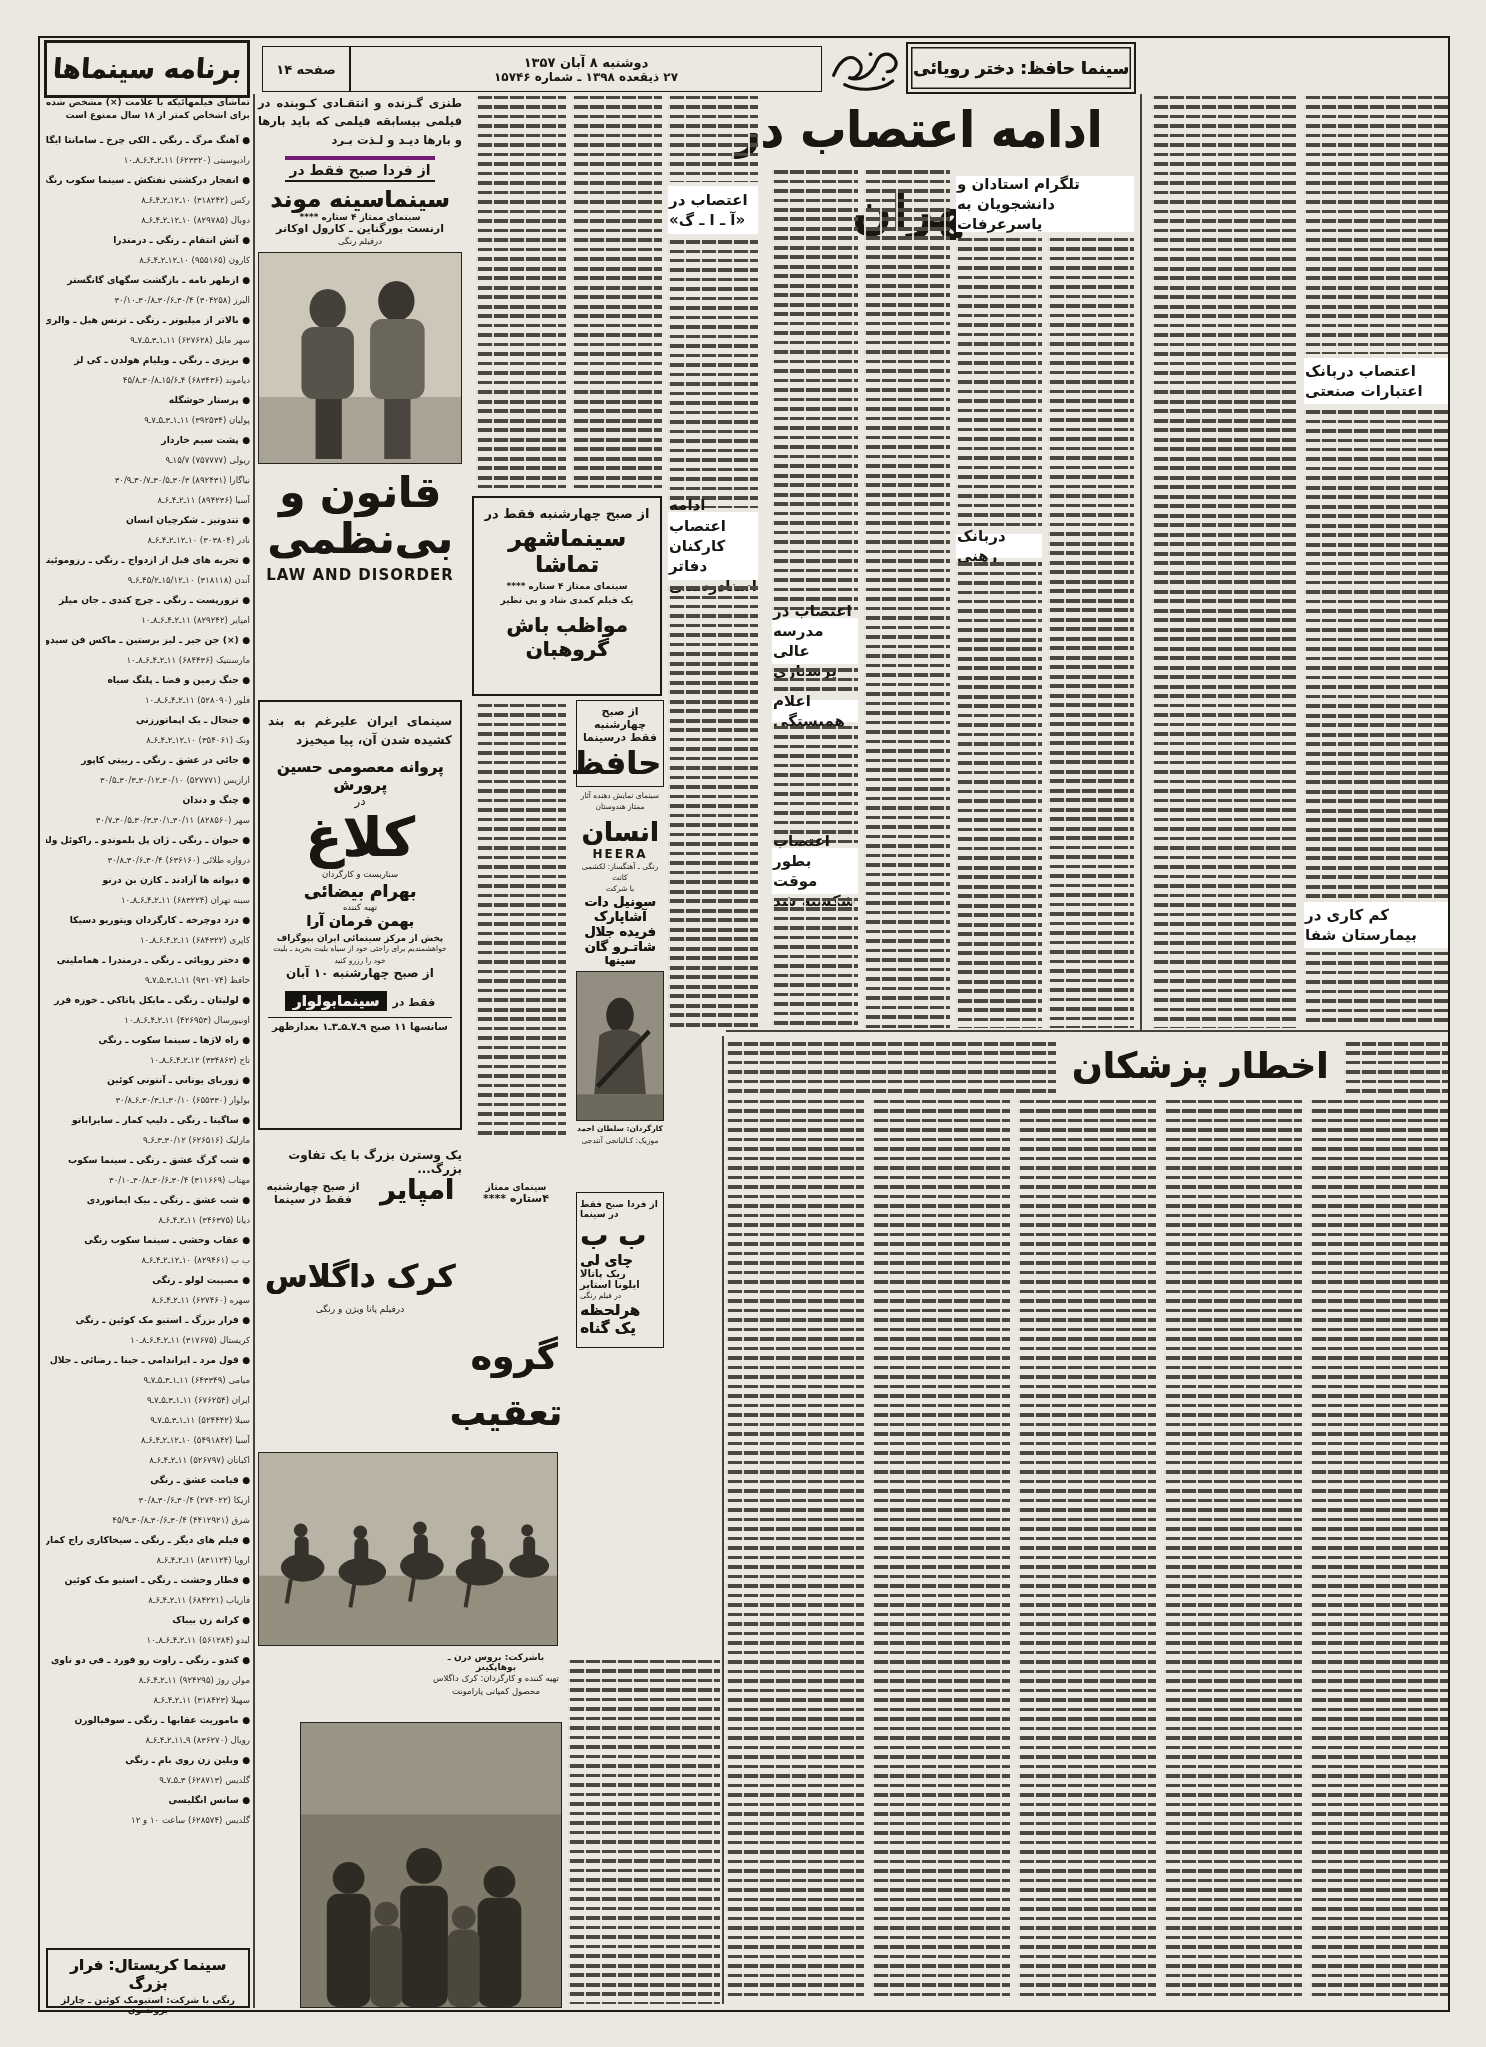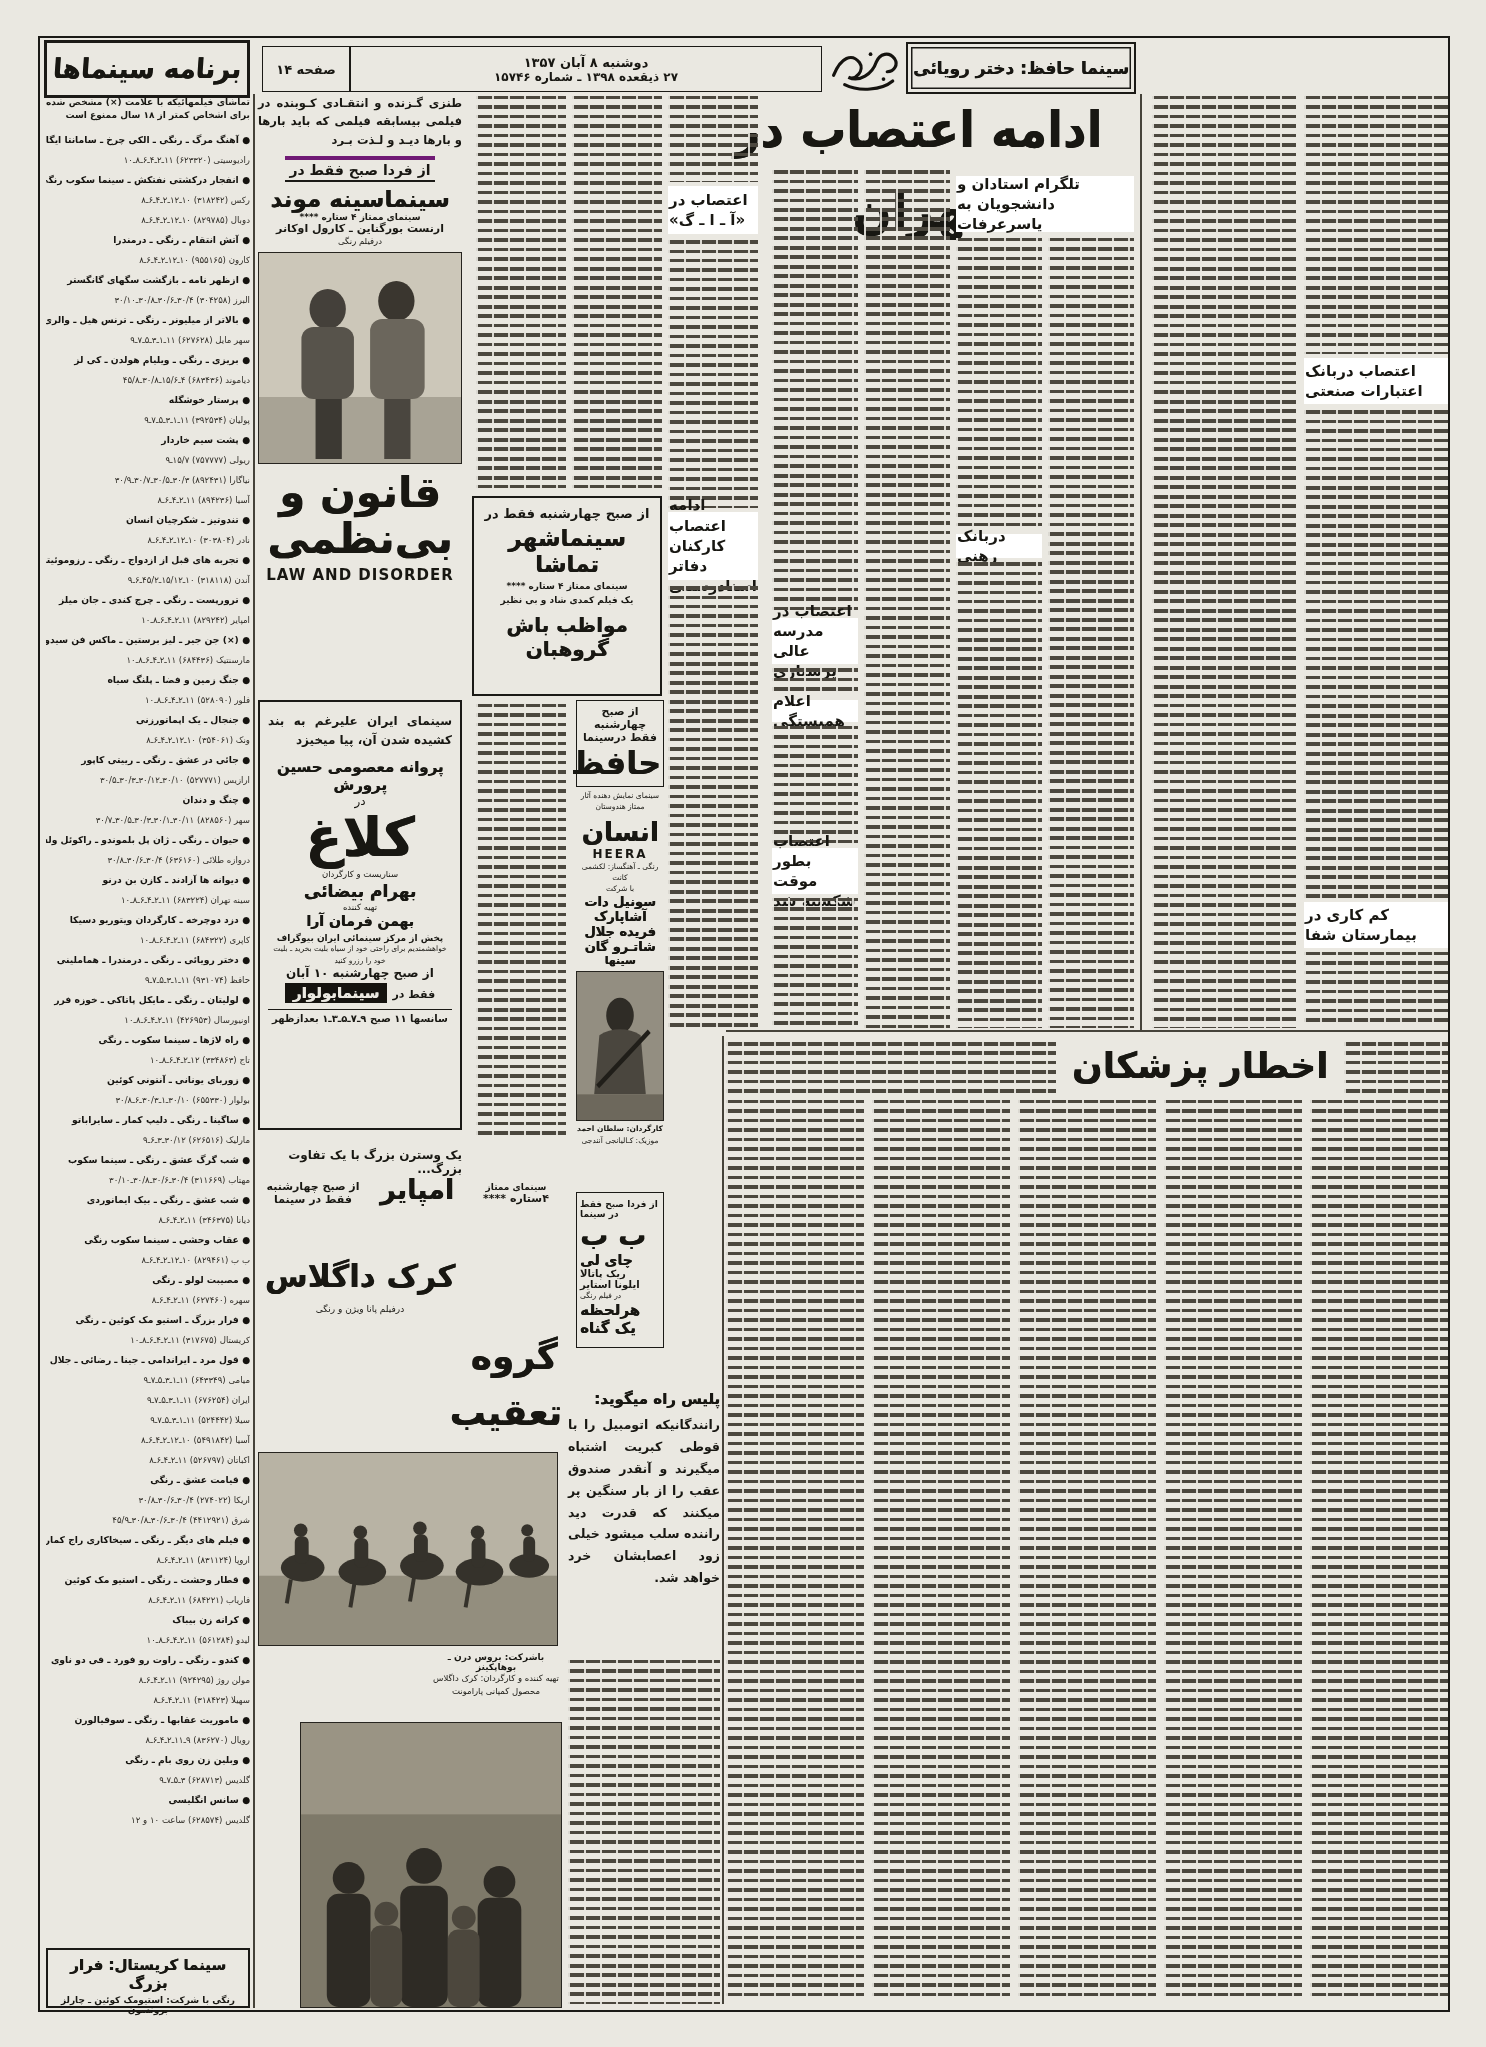--- a/index.html
+++ b/index.html
@@ -149,24 +149,20 @@
   <div class="abs bx1" style="left:576px;top:1192px;width:88px;height:156px;padding:6px 3px;text-align:left">
     <div class="b" style="font-size:9px">از فردا صبح فقط در سینما</div>
     <div class="heavy" style="font-size:28px">ب ب</div>
     <div class="heavy" style="font-size:14px">چای لی</div>
     <div class="b" style="font-size:10px">ریک پاتالا</div>
     <div class="b" style="font-size:10px">ایلونا استایر</div>
     <div class="small7">در فیلم رنگی</div>
     <div class="heavy" style="font-size:15px">هرلحظه یک گناه</div>
   </div>
 
-  <div class="abs" style="left:568px;top:1390px;width:152px">
-    <div class="heavy" style="font-size:15px;margin-bottom:6px">پلیس راه میگوید:</div>
-    <div class="b j" style="font-size:12.5px;line-height:1.75">رانندگانیکه اتومبیل را با قوطی کبریت اشتباه میگیرند و آنقدر صندوق عقب را از بار سنگین پر میکنند که قدرت دید راننده سلب میشود خیلی زود اعصابشان خرد خواهد شد.</div>
-  </div>
   <div class="abs ft" style="left:568px;top:1660px;width:152px;height:344px"></div>
 
   <div class="abs b j" style="left:258px;top:94px;width:204px;height:56px;font-size:11.5px;line-height:1.6">طنزی گـزنده و انتقـادی کـوبنده در فیلمی بیسابقه فیلمی که باید بارها و بارها دیـد و لـذت بـرد</div>
   <div class="abs c" style="left:258px;top:156px;width:204px">
     <div class="b" style="font-size:14px;border-top:4px solid #701a75;border-bottom:2px solid #1b1a16;padding:2px 0;width:150px;margin:0 auto">از فردا صبح فقط در</div>
     <div class="heavy" style="font-size:23px;margin-top:4px">سینماسینه موند</div>
     <div class="b" style="font-size:9px">سینمای ممتاز ۴ ستاره ****</div>
     <div class="b" style="font-size:11px">ارنست بورگناین ـ کارول اوکانر</div>
     <div class="small8">درفیلم رنگی</div>
     <div class="photo" style="width:100%;height:212px;margin-top:4px">
@@ -191,21 +187,21 @@
     <div class="heavy" style="font-size:15px;margin-top:8px">پروانه معصومی   حسین پرورش</div>
     <div style="font-size:12px">در</div>
     <div class="heavy" style="font-size:54px;line-height:1.1">کلاغ</div>
     <div class="small8">سناریست و کارگردان</div>
     <div class="heavy" style="font-size:17px">بهرام بیضائی</div>
     <div class="small8">تهیه کننده</div>
     <div class="heavy" style="font-size:14px">بهمن فرمان آرا</div>
     <div class="b" style="font-size:9px;margin-top:4px">پخش از مرکز سینمائی ایران بیوگراف</div>
     <div class="small7">خواهشمندیم برای راحتی خود از سیاه بلیت بخرید ـ بلیت خود را رزرو کنید</div>
     <div class="b" style="font-size:12px;margin-top:0">از صبح چهارشنبه ۱۰ آبان</div>
-    <div style="margin-top:3px">
+    <div style="margin-top:11px">
       <span class="b" style="font-size:11px">فقط در</span>
       <span class="inv heavy" style="font-size:15px">سینمابولوار</span>
     </div>
     <div class="b" style="font-size:10px;border-top:1.5px solid #1b1a16;margin-top:6px;padding-top:3px">سانسها ۱۱ صبح ۹ـ۷ـ۵ـ۳ـ۱ بعدازظهر</div>
   </div>
 
   <div class="abs b" style="left:258px;top:1148px;width:204px;font-size:12px">یک وسترن بزرگ با یک تفاوت بزرگ...</div>
   <div class="abs c" style="left:258px;top:1180px;width:110px">
     <div class="b" style="font-size:11px">از صبح چهارشنبه</div>
     <div class="b" style="font-size:11px">فقط در سینما</div>

